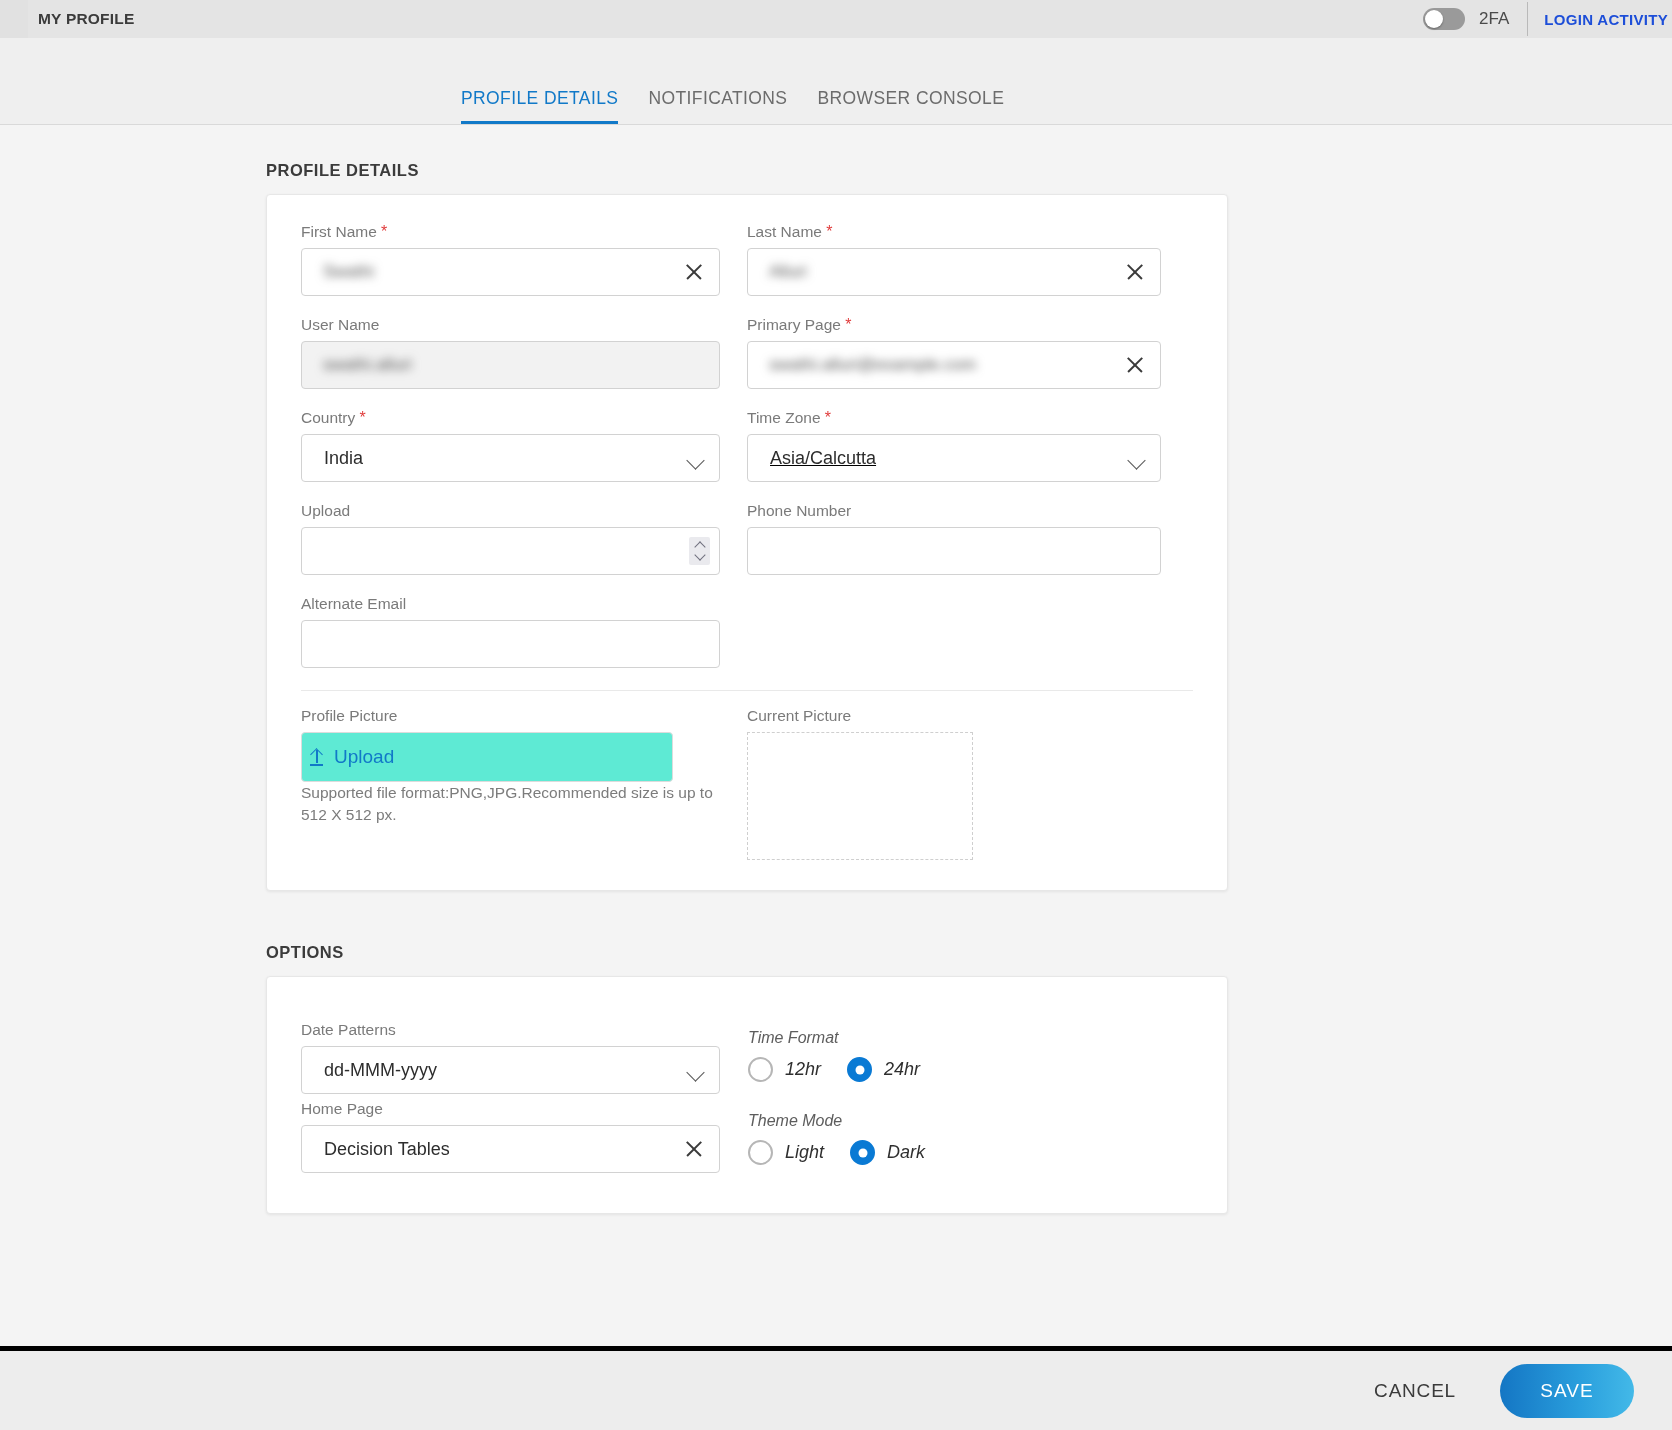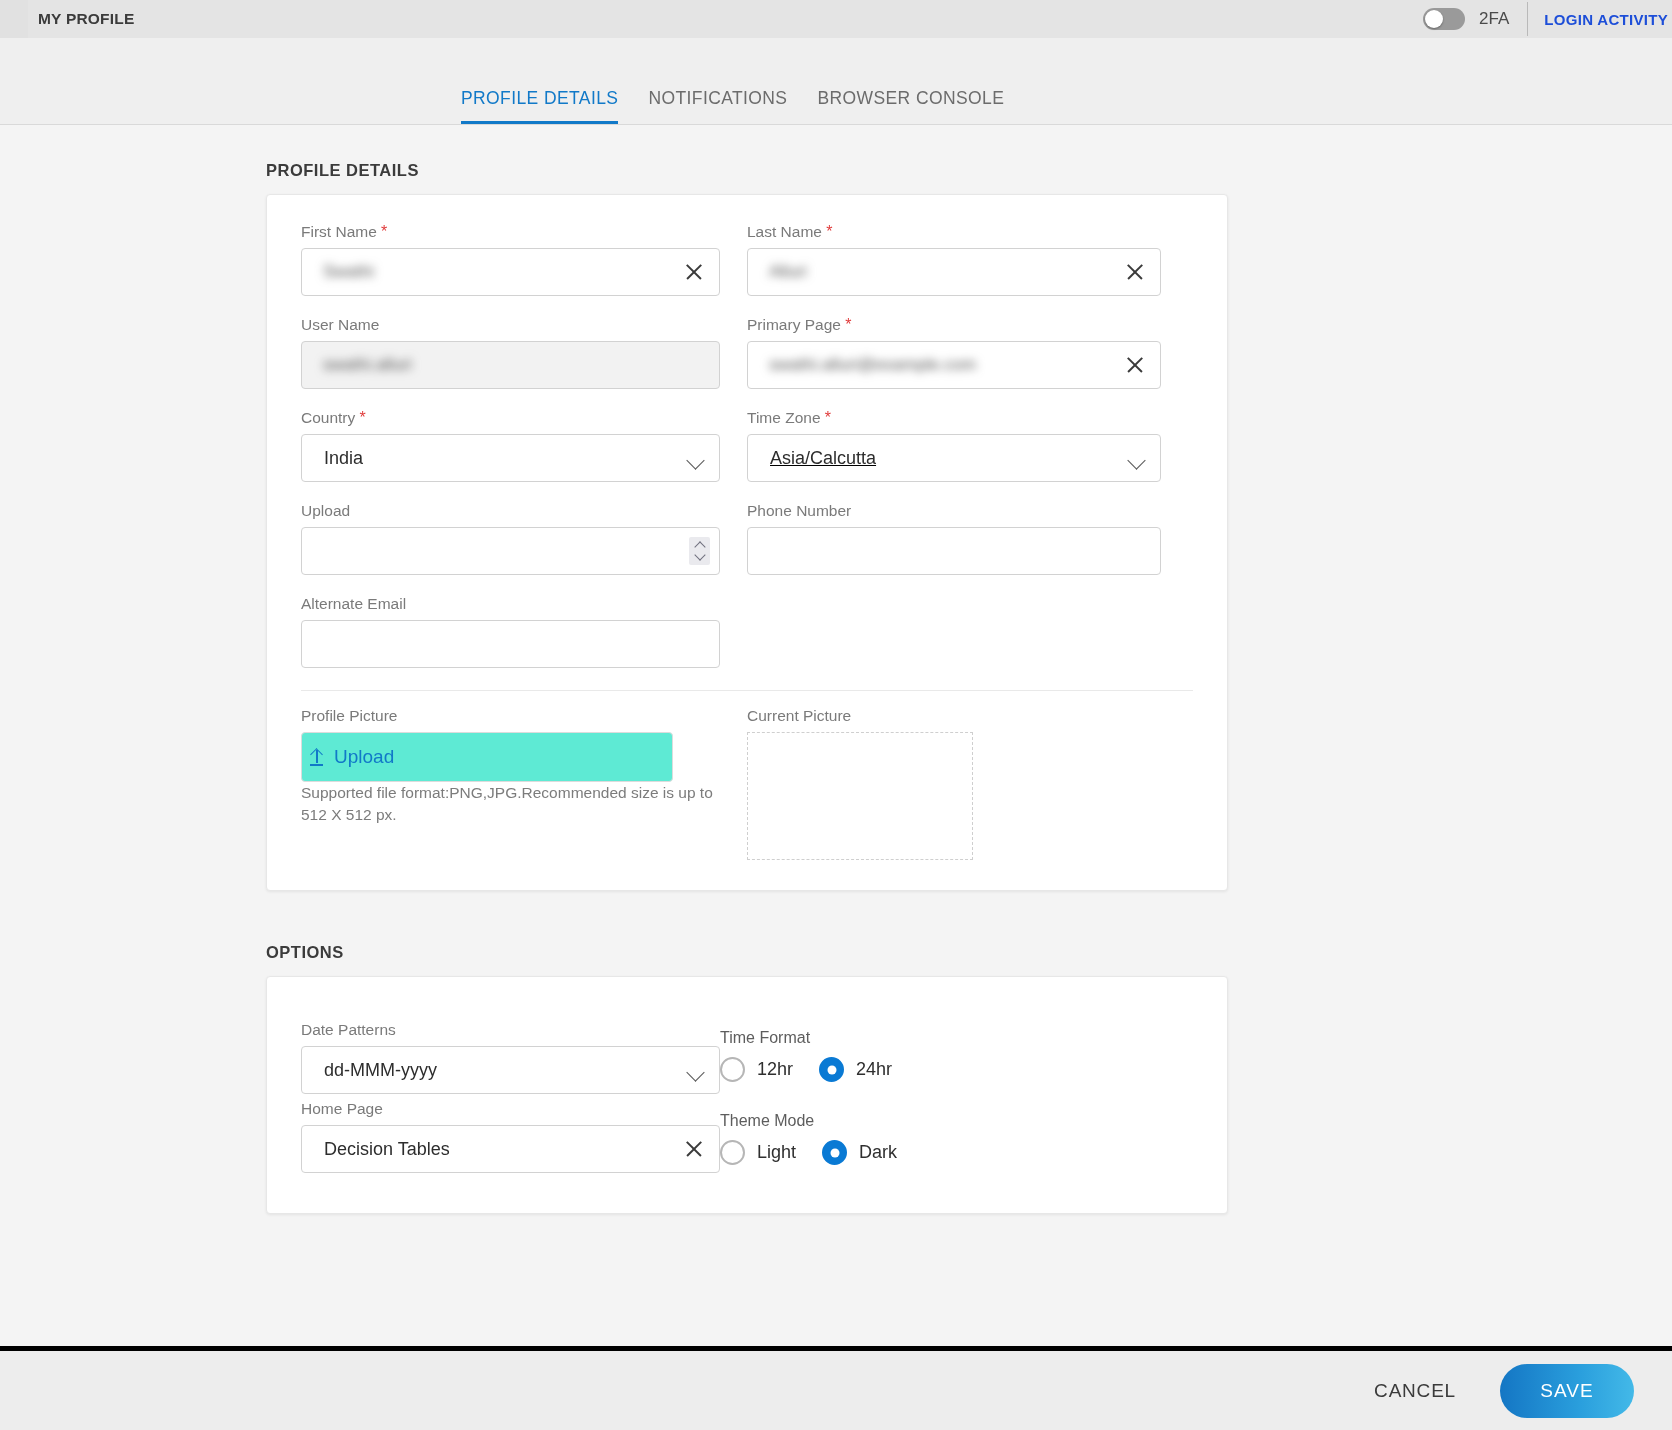--- a/index.html
+++ b/index.html
@@ -302,21 +302,21 @@
   .dashed-box {
     width: 226px; height: 128px;
     border: 1px dashed #cfcfcf;
     margin-top: 5px;
   }
 
   
   .optcard-wrap { margin-top: 52px; }
   .optrow { display: flex; }
   .optleft { width: 419px; }
-  .optright { padding-top: 22px; }
+  .optright { margin-left: 28px; padding-top: 22px; font-style: italic; }
 
   .radio-group { display: flex; align-items: center; gap: 0; margin-top: 10px; }
   .radio {
     width: 25px; height: 25px;
     border-radius: 50%;
     border: 2.5px solid #b6b6b6;
     background: #fff;
     flex: none;
     cursor: pointer;
     position: relative;

